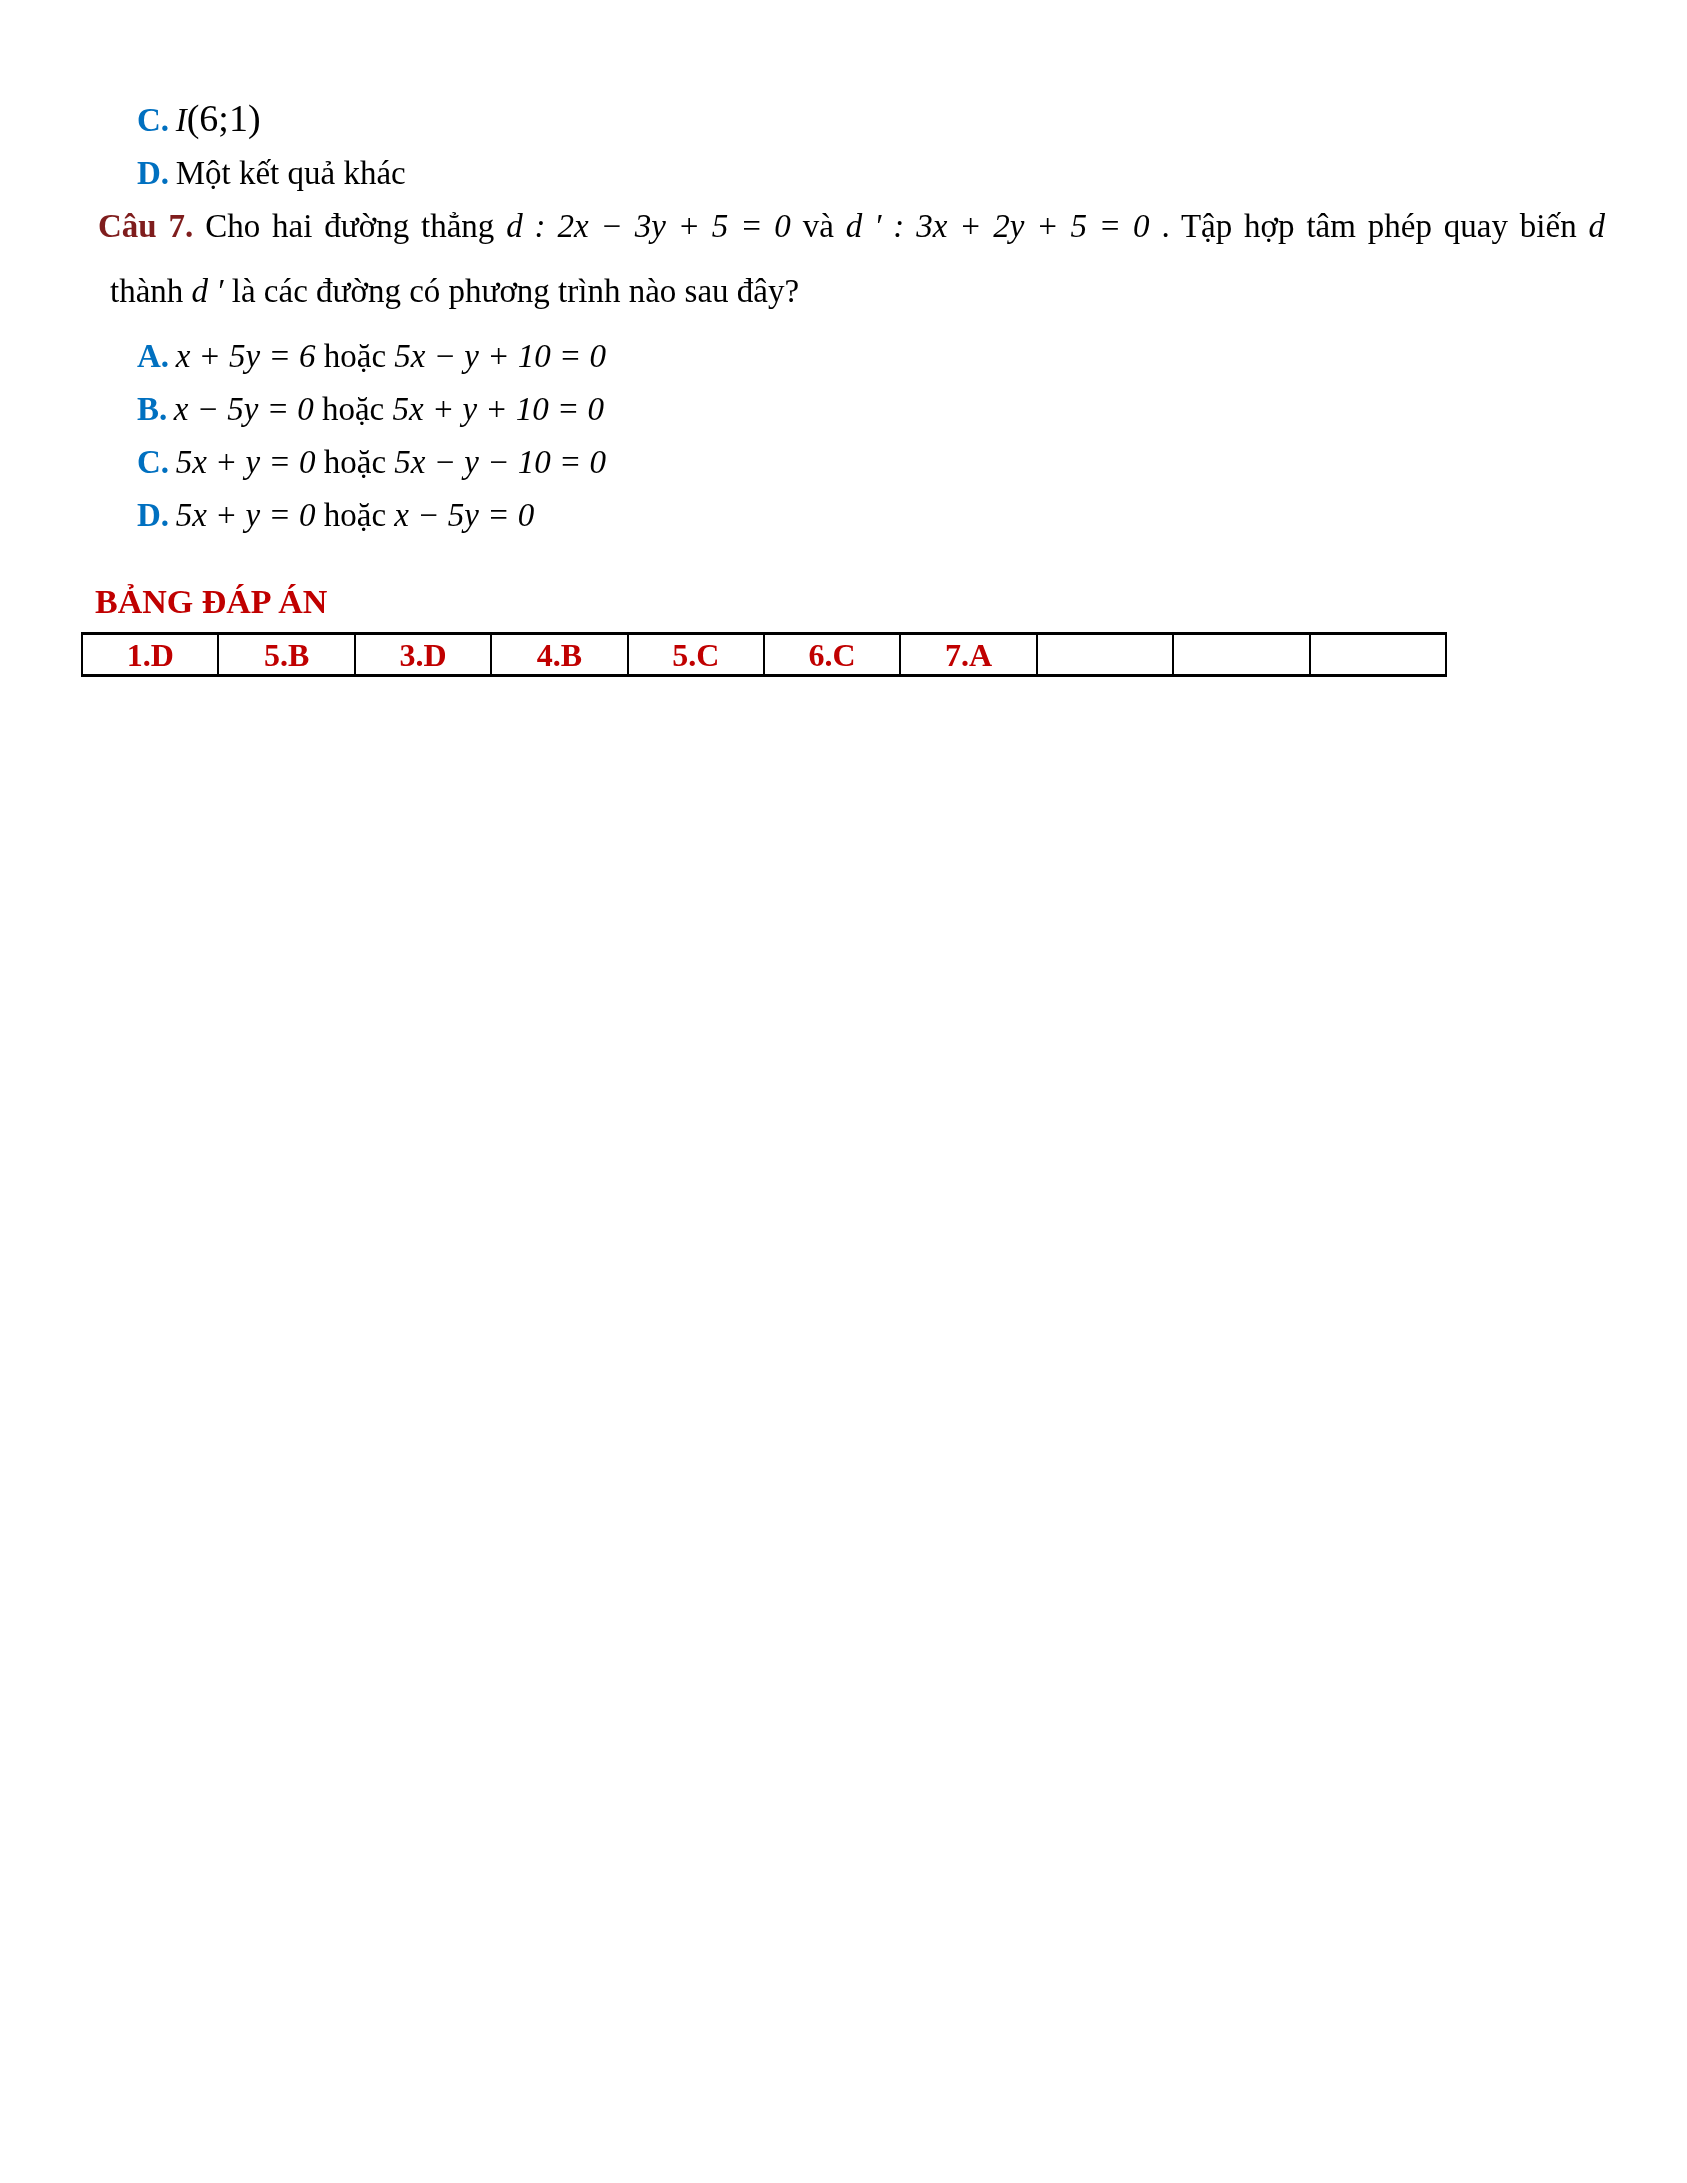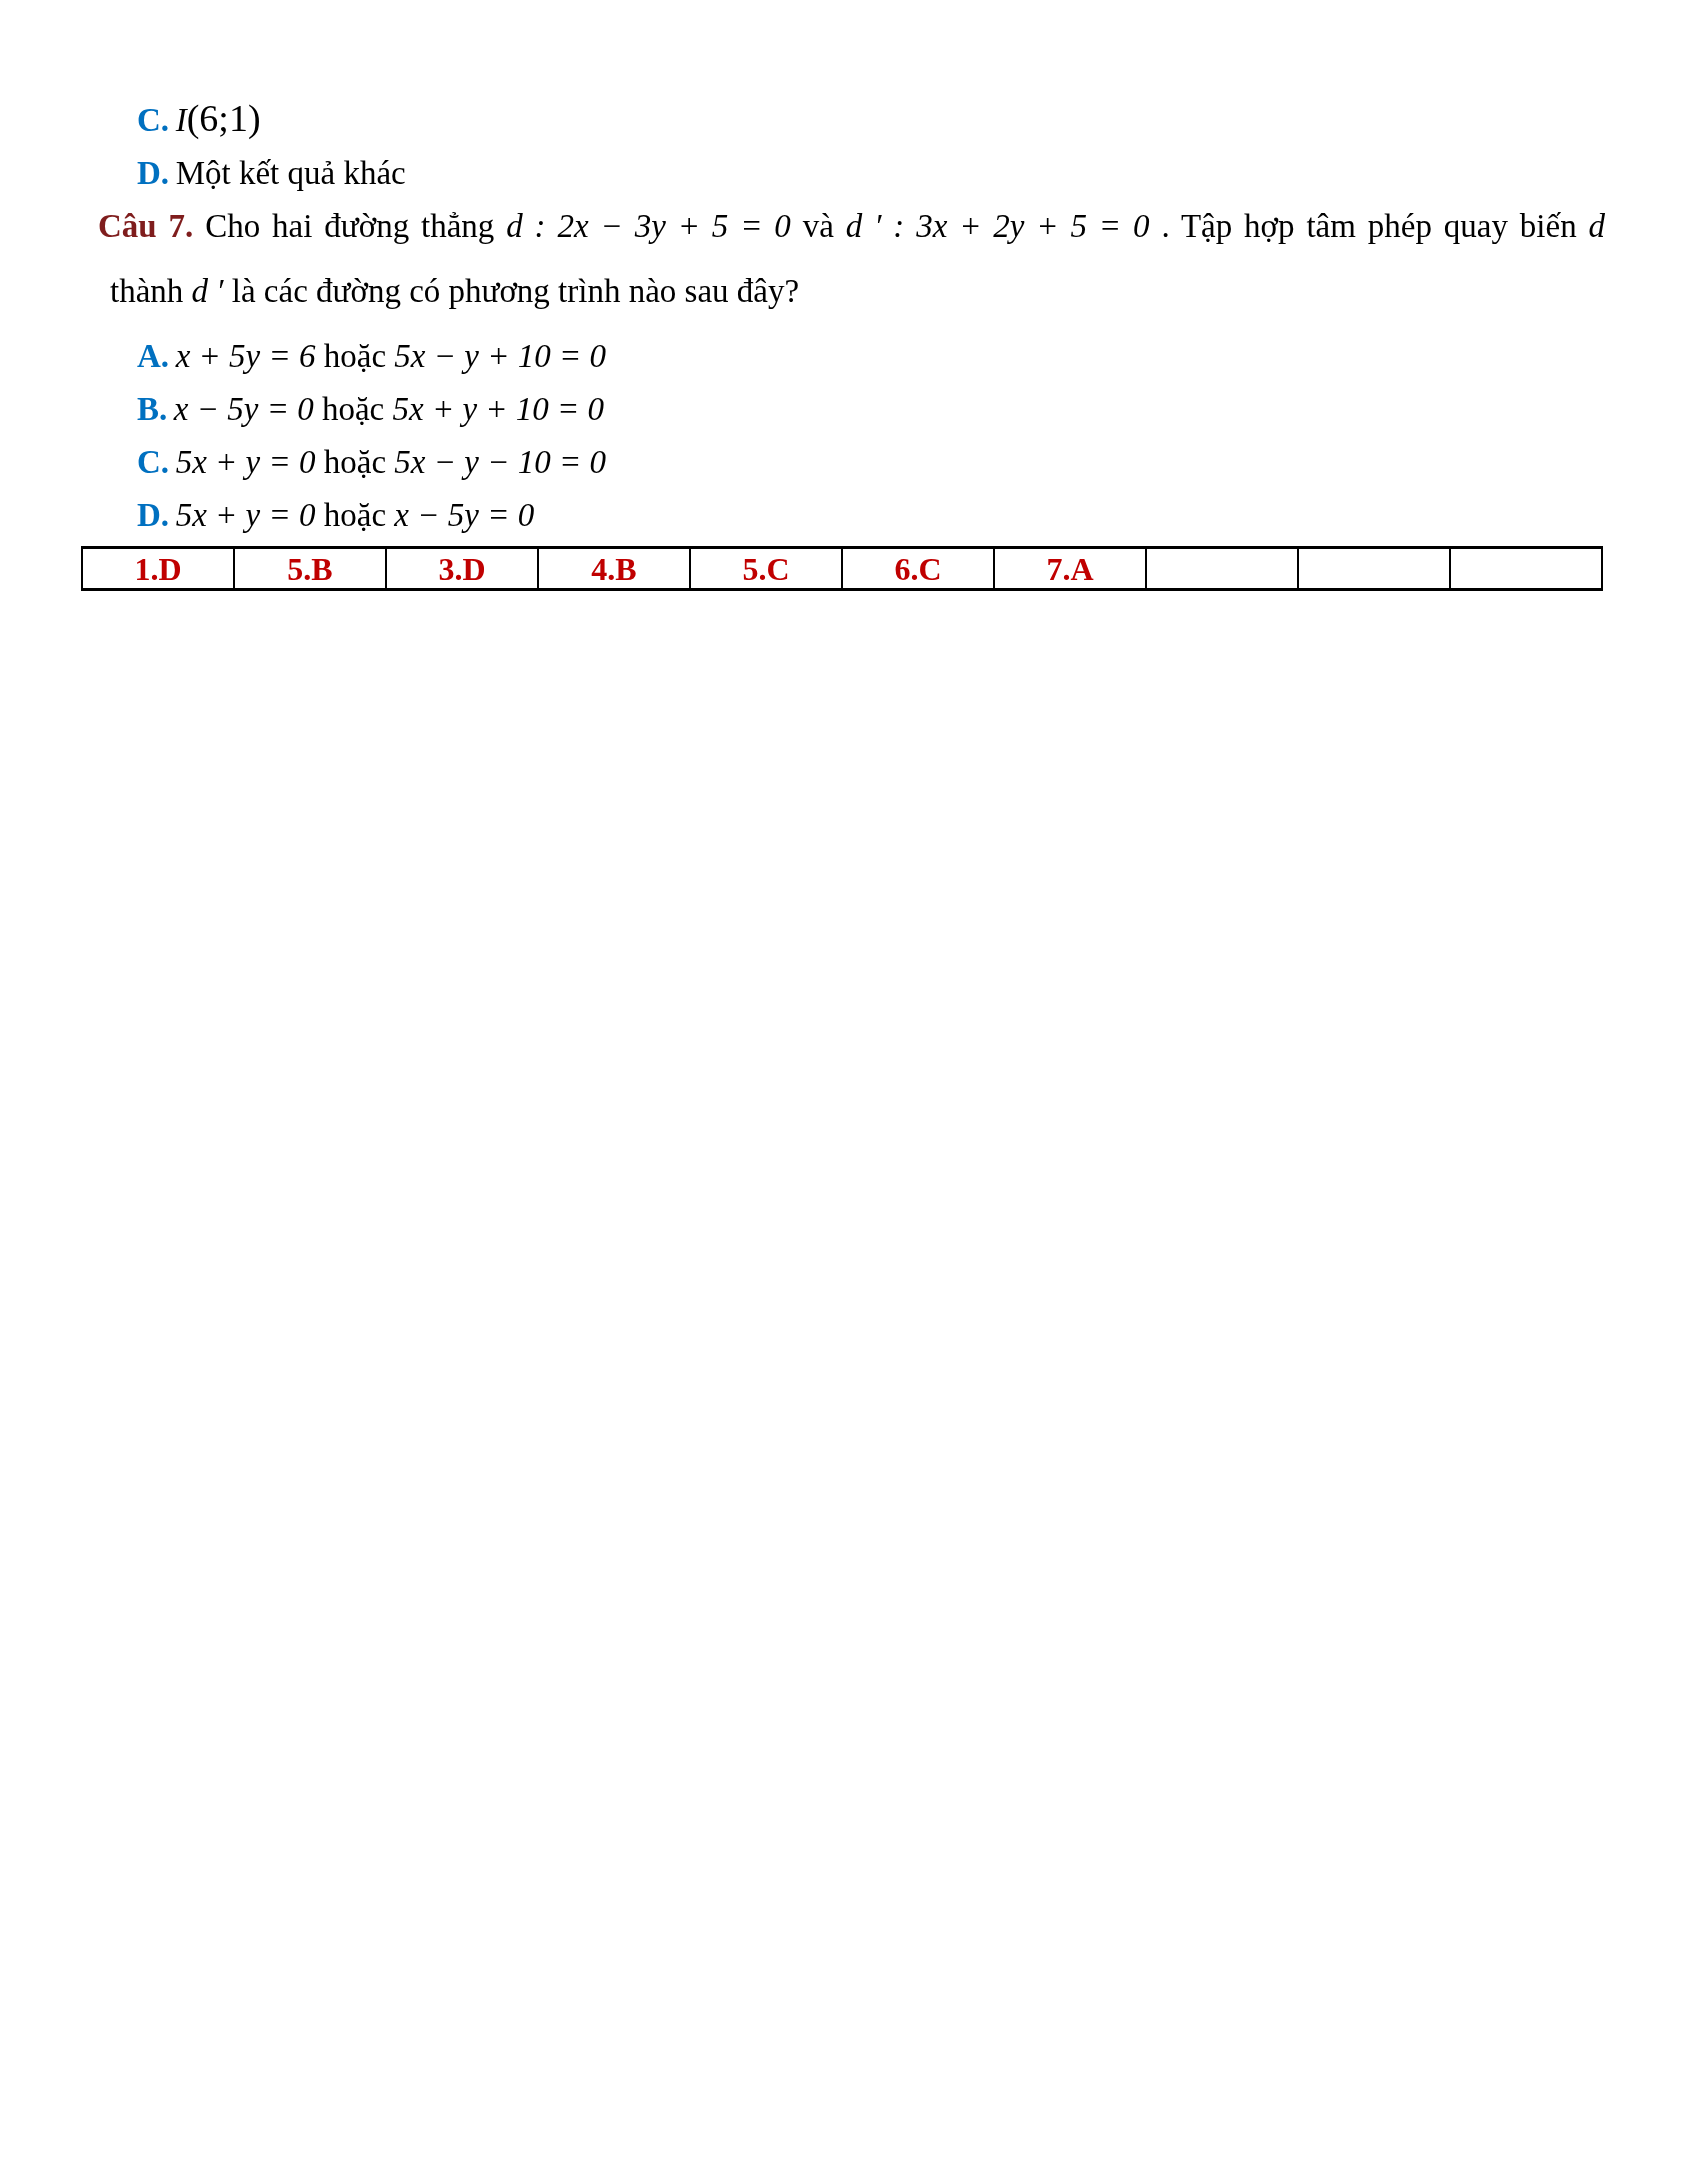--- a/index.html
+++ b/index.html
@@ -51,21 +51,21 @@
   .answer-title {
     margin: 33px 0 0 0;
     padding-left: 14px;
     font-size: 34px;
     line-height: 53px;
     font-weight: bold;
     color: #C00000;
   }
   table.answer-table {
     margin-top: 4px;
-    width: 1522px;
+    width: 1366px;
     table-layout: fixed;
     border-collapse: collapse;
     border-top: 3.3px solid #000000;
     border-bottom: 3.3px solid #000000;
   }
   table.answer-table td {
     border: 2px solid #000000;
     height: 42px;
     padding: 0;
     text-align: center;
@@ -123,20 +123,21 @@
       <span>hoặc</span>
       <span class="math">5x − y − 10 = 0</span>
     </div>
 
     <div class="line opt-indent">
       <span class="opt-label">D.</span><span class="math">5x + y = 0</span>
       <span>hoặc</span>
       <span class="math">x − 5y = 0</span>
     </div>
 
+    <h2 class="answer-title">BẢNG ĐÁP ÁN</h2>
 
     <table class="answer-table">
       <tbody>
         <tr>
           <td>1.D</td>
           <td>5.B</td>
           <td>3.D</td>
           <td>4.B</td>
           <td>5.C</td>
           <td>6.C</td>

